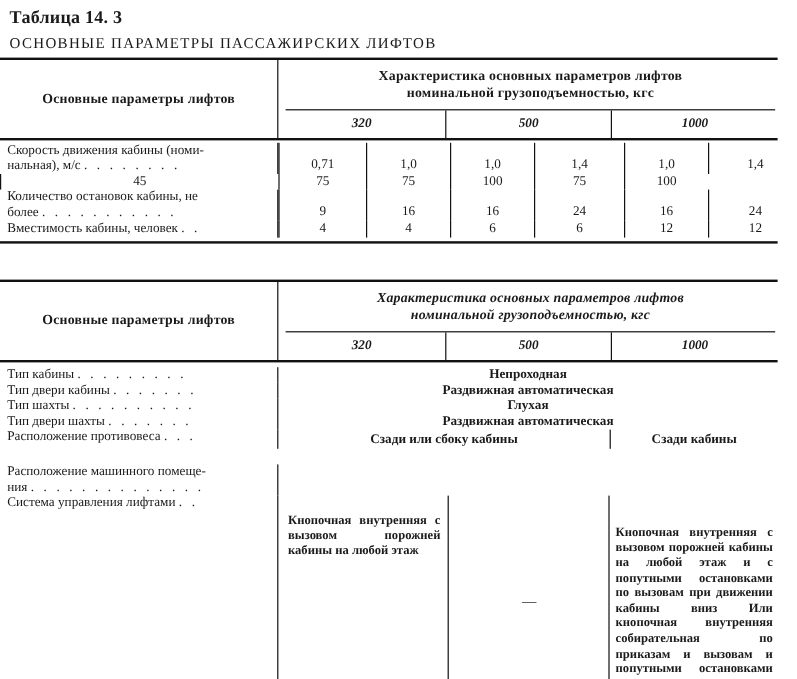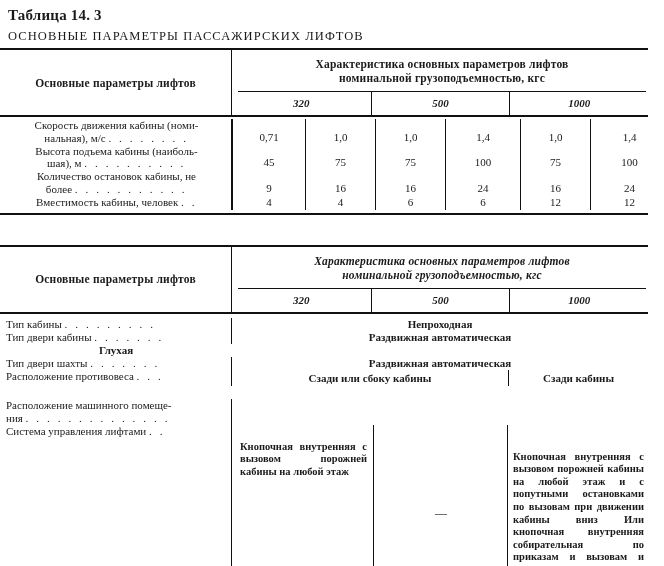--- a/index.html
+++ b/index.html
@@ -110,21 +110,20 @@
   }
   .t1-row {
     display: grid;
     grid-template-columns: 232px 73px 70px 70px 75px 70px 78px;
   }
   .t1-row .lab {
     padding: 0 4px 0 6px;
     font-size: 11px;
     line-height: 12.8px;
     border-right: 1.4px solid #111;
-    text-align: center;
   }
   .t1-row .val {
     text-align: center;
     font-size: 11px;
     line-height: 12.8px;
     display: flex;
     align-items: flex-end;
     justify-content: center;
     padding-bottom: 1px;
   }
@@ -240,25 +239,20 @@
         </div>
         <div class="val vdiv">0,71</div>
         <div class="val vdiv">1,0</div>
         <div class="val vdiv">1,0</div>
         <div class="val vdiv">1,4</div>
         <div class="val vdiv">1,0</div>
         <div class="val vdiv">1,4</div>
       </div>
 
       <div class="t1-row">
-        <div class="lab">
-          <div class="dotline"><span>Высота подъема кабины (наиболь-</span></div>
-          <div class="dotline"><span>шая), м</span>
-            <span class="leader">. . . . . . . . . .</span></div>
-        </div>
         <div class="val vdiv">45</div>
         <div class="val vdiv">75</div>
         <div class="val vdiv">75</div>
         <div class="val vdiv">100</div>
         <div class="val vdiv">75</div>
         <div class="val vdiv">100</div>
       </div>
 
       <div class="t1-row">
         <div class="lab">
@@ -327,20 +321,24 @@
 
       <div class="t2-row">
         <div class="t2-label">
           <span>Тип двери кабины</span>
           <span class="leader">. . . . . . .</span>
         </div>
         <div class="t2-value">Раздвижная автоматическая</div>
       </div>
 
       <div class="t2-row">
+        <div class="t2-label">
+          <span>Тип шахты</span>
+          <span class="leader">. . . . . . . . . .</span>
+        </div>
         <div class="t2-value">Глухая</div>
       </div>
 
       <div class="t2-row">
         <div class="t2-label">
           <span>Тип двери шахты</span>
           <span class="leader">. . . . . . .</span>
         </div>
         <div class="t2-value">Раздвижная автоматическая</div>
       </div>

